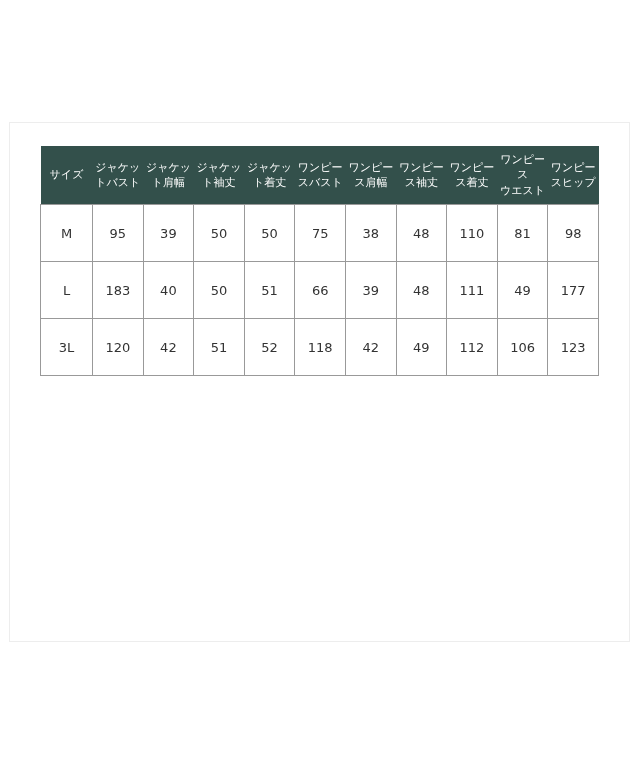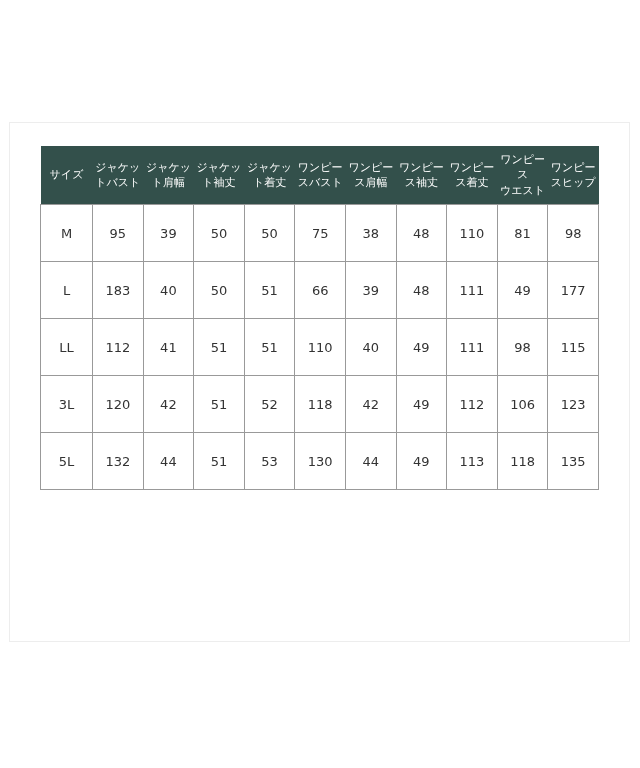--- a/index.html
+++ b/index.html
@@ -118,53 +118,27 @@
         <td>50</td>
         <td>51</td>
         <td>66</td>
         <td>39</td>
         <td>48</td>
         <td>111</td>
         <td>49</td>
         <td>177</td>
       </tr>
       <tr>
-        <td>LL</td>
-        <td>112</td>
-        <td>41</td>
-        <td>51</td>
-        <td>51</td>
-        <td>110</td>
-        <td>40</td>
-        <td>49</td>
-        <td>111</td>
-        <td>98</td>
-        <td>115</td>
-      </tr>
-      <tr>
         <td>3L</td>
         <td>120</td>
         <td>42</td>
         <td>51</td>
         <td>52</td>
         <td>118</td>
         <td>42</td>
         <td>49</td>
         <td>112</td>
         <td>106</td>
         <td>123</td>
       </tr>
-      <tr>
-        <td>5L</td>
-        <td>132</td>
-        <td>44</td>
-        <td>51</td>
-        <td>53</td>
-        <td>130</td>
-        <td>44</td>
-        <td>49</td>
-        <td>113</td>
-        <td>118</td>
-        <td>135</td>
-      </tr>
     </tbody>
   </table>
 </div>
 
 </body></html>

